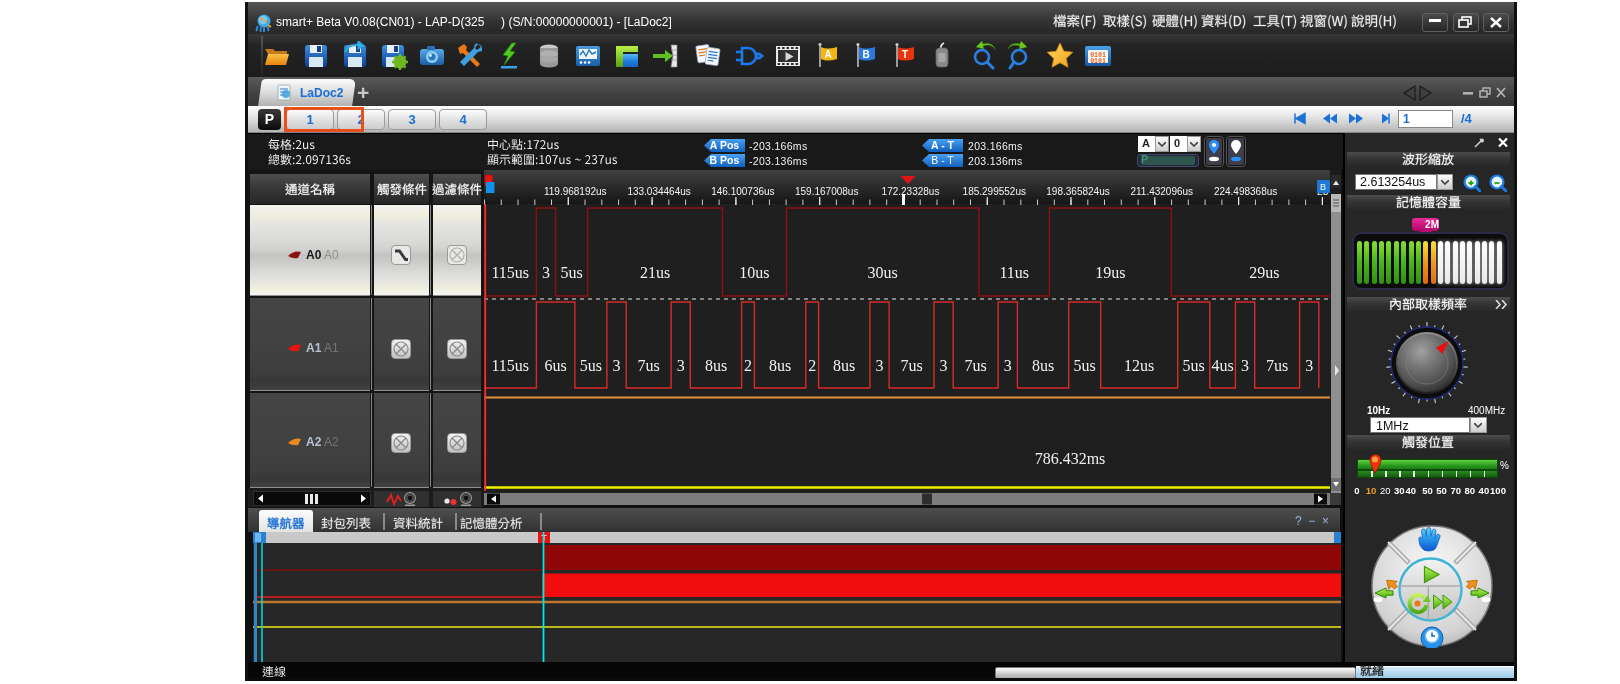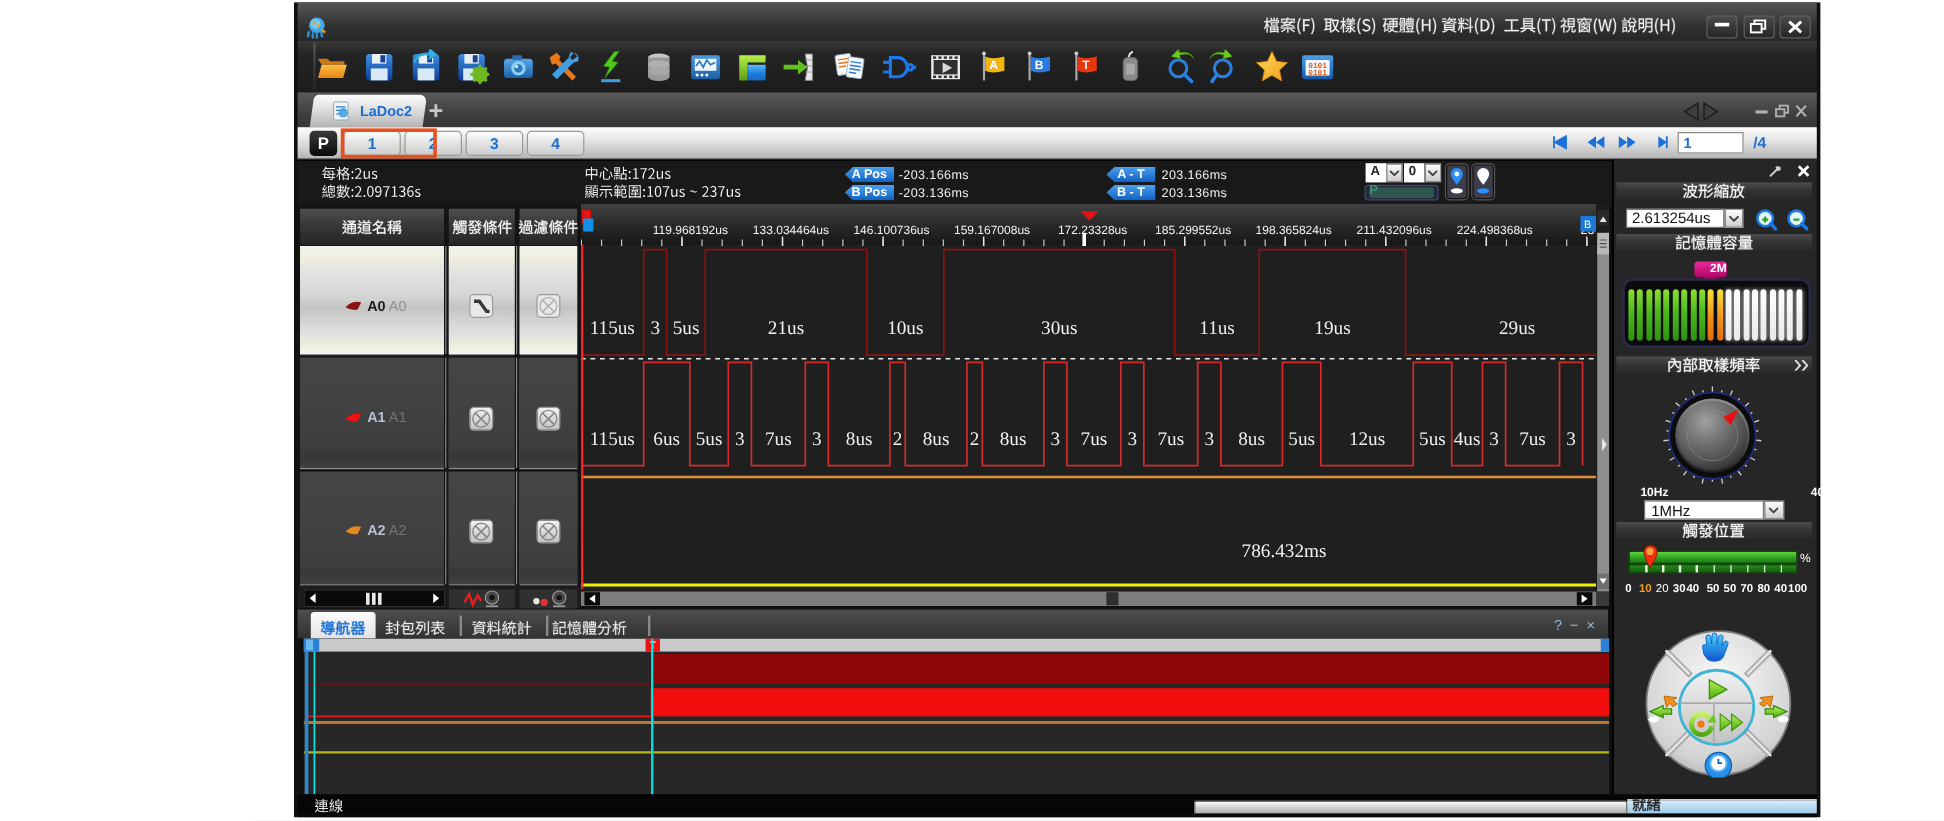--- a/index.html
+++ b/index.html
@@ -10,20 +10,21 @@
 <div class="win">
 <div class="abs" style="left:3px;top:0;width:1266px;height:32px;background:linear-gradient(#555 0%,#3f3f3f 40%,#323232 60%,#272727 100%)"></div>
 <svg class="abs" style="left:9px;top:11px" width="20" height="20" viewBox="0 0 20 20">
 <circle cx="10" cy="8" r="6.5" fill="#3fa9e8"></circle>
       <circle cx="9" cy="7" r="4.2" fill="#7cc9f0"></circle>
 <circle cx="8" cy="6" r="1.5" fill="#f0a020"></circle>
       <circle cx="11.5" cy="8.5" r="1.2" fill="#f0a020"></circle>
 <path d="M4 13 Q2 16 3 18 M7 14 Q6 17 7 19 M10 14 Q10 17 10 19 M13 13 Q15 16 14 18" stroke="#2e8fd0" stroke-width="2" fill="none"></path>
 <path d="M14 12 l3 2" stroke="#f0a020" stroke-width="2"></path>
     </svg>
+<div class="abs" style="left:31px;top:13px;color:#fff;font-size:12px">smart+ Beta V0.08(CN01) - LAP-D(325&nbsp;&nbsp;&nbsp;&nbsp;&nbsp;) (S/N:00000000001) - [LaDoc2]</div>
 <svg class="tp" style="left:808.0px;top:23.5px">
       <path d="M7.1 -6.7H10.7V-5.4H7.1ZM6.2 -7.4V-4.7H11.6V-7.4ZM2.5 -11.3V-8.4H0.7V-7.5H2.4C2.0 -5.6 1.2 -3.5 0.4 -2.4C0.6 -2.1 0.8 -1.7 0.9 -1.5C1.5 -2.3 2.1 -3.7 2.5 -5.2V1.1H3.4V-5.3C3.8 -4.6 4.3 -3.8 4.5 -3.3L5.0 -4.1C4.8 -4.4 3.8 -6.0 3.4 -6.4V-7.5H4.8V-8.4H3.4V-11.3ZM8.4 -1.3V-0.2H6.3V-1.3ZM9.3 -1.3H11.4V-0.2H9.3ZM8.4 -2.1H6.3V-3.1H8.4ZM9.3 -2.1V-3.1H11.4V-2.1ZM5.3 -3.9V1.1H6.3V0.6H11.4V1.1H12.4V-3.9ZM11.2 -11.2C11.0 -10.7 10.6 -9.9 10.3 -9.4L11.0 -9.2H9.3V-11.3H8.3V-9.2H6.5L7.3 -9.4C7.2 -9.9 6.8 -10.6 6.4 -11.2L5.6 -10.9C6.0 -10.4 6.3 -9.6 6.4 -9.2H5.0V-7.0H5.9V-8.3H11.8V-7.0H12.8V-9.2H11.1C11.4 -9.6 11.8 -10.3 12.1 -10.9Z M17.6 -2.0C16.9 -1.2 15.6 -0.5 14.4 -0.0C14.6 0.1 15.0 0.5 15.2 0.7C16.4 0.1 17.8 -0.7 18.6 -1.6ZM21.8 -1.4C23.0 -0.9 24.6 0.1 25.3 0.7L26.1 0.0C25.3 -0.6 23.7 -1.5 22.5 -2.1ZM14.2 -3.1V-2.2H19.7V1.1H20.7V-2.2H26.3V-3.1H20.7V-4.2H19.7V-3.1ZM19.3 -11.1C19.5 -10.9 19.6 -10.6 19.8 -10.3H14.6V-8.4H15.5V-9.5H25.0V-8.4H26.0V-10.3H21.0C20.8 -10.7 20.5 -11.1 20.3 -11.4ZM22.1 -7.1C21.7 -6.6 21.1 -6.1 20.4 -5.8C19.5 -6.0 18.6 -6.1 17.7 -6.3C18.0 -6.5 18.3 -6.8 18.6 -7.1ZM16.1 -5.8C17.0 -5.6 18.0 -5.5 18.9 -5.3C17.7 -5.0 16.2 -4.8 14.3 -4.7C14.5 -4.5 14.6 -4.1 14.7 -3.8C17.2 -4.0 19.1 -4.3 20.6 -4.9C22.4 -4.5 23.9 -4.1 25.0 -3.7L26.0 -4.4C24.9 -4.8 23.4 -5.1 21.7 -5.5C22.4 -5.9 22.9 -6.5 23.4 -7.1H26.2V-7.9H23.8C23.9 -8.1 24.0 -8.4 24.1 -8.6L23.1 -8.9C23.0 -8.5 22.8 -8.2 22.7 -7.9H19.3C19.6 -8.3 19.9 -8.7 20.2 -9.0L19.2 -9.3C18.9 -8.9 18.5 -8.4 18.1 -7.9H14.4V-7.1H17.4C16.9 -6.6 16.5 -6.1 16.1 -5.8Z M30.2 2.6 31.0 2.3C29.8 0.4 29.3 -1.9 29.3 -4.2C29.3 -6.5 29.8 -8.8 31.0 -10.7L30.2 -11.0C29.0 -9.0 28.2 -6.8 28.2 -4.2C28.2 -1.5 29.0 0.6 30.2 2.6Z M32.9 0.0H34.2V-4.4H37.9V-5.5H34.2V-8.8H38.6V-9.9H32.9Z M40.4 2.6C41.6 0.6 42.3 -1.5 42.3 -4.2C42.3 -6.8 41.6 -9.0 40.4 -11.0L39.6 -10.7C40.7 -8.8 41.3 -6.5 41.3 -4.2C41.3 -1.9 40.7 0.4 39.6 2.3Z" fill="#f2f2f2" stroke="#f2f2f2" stroke-width="0.25"></path>
     </svg>
 <svg class="tp" style="left:858.0px;top:23.5px">
       <path d="M8.1 -8.4 7.2 -8.2C7.6 -6.0 8.2 -4.1 9.2 -2.5C8.4 -1.3 7.4 -0.5 6.3 0.1C6.6 0.3 6.8 0.6 7.0 0.9C8.0 0.3 9.0 -0.5 9.8 -1.5C10.5 -0.5 11.4 0.3 12.5 0.9C12.6 0.7 13.0 0.3 13.2 0.1C12.1 -0.5 11.2 -1.4 10.4 -2.4C11.5 -4.2 12.3 -6.4 12.6 -9.3L11.9 -9.5L11.8 -9.5H6.9V-8.5H11.5C11.2 -6.5 10.6 -4.8 9.8 -3.4C9.0 -4.9 8.5 -6.6 8.1 -8.4ZM0.4 -1.7 0.6 -0.7C1.8 -0.9 3.6 -1.1 5.3 -1.4V1.1H6.3V-9.5H7.2V-10.5H0.6V-9.5H1.7V-1.8ZM2.7 -9.5H5.3V-7.7H2.7ZM2.7 -6.8H5.3V-4.9H2.7ZM2.7 -4.0H5.3V-2.3L2.7 -2.0Z M18.5 -2.8V-2.1H20.4C19.9 -1.1 19.0 -0.3 18.0 0.1C18.2 0.3 18.5 0.6 18.6 0.8C19.9 0.2 21.0 -1.0 21.5 -2.6L21.0 -2.8L20.8 -2.8ZM25.4 -3.9C25.0 -3.4 24.3 -2.8 23.7 -2.3C23.4 -2.7 23.2 -3.1 23.0 -3.6V-4.3H19.5V-3.6H22.0V0.1C22.0 0.2 22.0 0.3 21.8 0.3C21.6 0.3 21.1 0.3 20.5 0.2C20.6 0.5 20.7 0.9 20.8 1.1C21.6 1.1 22.2 1.1 22.5 0.9C22.9 0.8 23.0 0.6 23.0 0.1V-2.0C23.7 -0.8 24.8 0.1 26.0 0.7C26.2 0.4 26.4 0.1 26.6 -0.1C25.7 -0.4 24.8 -1.0 24.1 -1.8C24.8 -2.2 25.6 -2.8 26.2 -3.3ZM24.2 -11.4C24.0 -10.9 23.7 -10.3 23.4 -9.9L23.6 -9.8H21.2L21.5 -9.9C21.4 -10.3 21.0 -10.9 20.7 -11.3L19.9 -11.0C20.2 -10.7 20.5 -10.2 20.6 -9.8H18.9V-9.0H22.0V-8.2H19.4V-7.4H22.0V-6.5H18.5V-5.8H21.3L20.9 -5.3C22.0 -5.0 23.3 -4.4 24.0 -4.0L24.5 -4.7C23.9 -5.0 22.8 -5.5 21.9 -5.8H26.4V-6.5H23.0V-7.4H25.8V-8.2H23.0V-9.0H26.2V-9.8H24.2C24.5 -10.2 24.8 -10.6 25.1 -11.1ZM16.1 -11.3V-8.4H14.2V-7.5H16.0C15.6 -5.6 14.8 -3.5 13.9 -2.4C14.1 -2.1 14.3 -1.8 14.4 -1.5C15.1 -2.4 15.6 -3.8 16.1 -5.2V1.1H17.0V-5.4C17.4 -4.7 17.9 -3.9 18.1 -3.4L18.7 -4.2C18.4 -4.6 17.4 -6.1 17.0 -6.6V-7.5H18.6V-8.4H17.0V-11.3Z M30.2 2.6 31.0 2.3C29.8 0.4 29.3 -1.9 29.3 -4.2C29.3 -6.5 29.8 -8.8 31.0 -10.7L30.2 -11.0C29.0 -9.0 28.2 -6.8 28.2 -4.2C28.2 -1.5 29.0 0.6 30.2 2.6Z M35.7 0.2C37.7 0.2 39.0 -1.1 39.0 -2.6C39.0 -4.1 38.1 -4.8 37.0 -5.3L35.6 -5.9C34.8 -6.2 33.9 -6.6 33.9 -7.5C33.9 -8.4 34.7 -9.0 35.8 -9.0C36.7 -9.0 37.4 -8.6 38.0 -8.1L38.7 -8.9C38.0 -9.6 37.0 -10.1 35.8 -10.1C34.0 -10.1 32.7 -9.0 32.7 -7.5C32.7 -6.0 33.8 -5.3 34.7 -4.9L36.1 -4.3C37.0 -3.9 37.8 -3.6 37.8 -2.5C37.8 -1.6 37.0 -0.9 35.7 -0.9C34.7 -0.9 33.7 -1.4 33.0 -2.1L32.2 -1.3C33.1 -0.4 34.3 0.2 35.7 0.2Z M40.9 2.6C42.2 0.6 42.9 -1.5 42.9 -4.2C42.9 -6.8 42.2 -9.0 40.9 -11.0L40.2 -10.7C41.3 -8.8 41.9 -6.5 41.9 -4.2C41.9 -1.9 41.3 0.4 40.2 2.3Z" fill="#f2f2f2" stroke="#f2f2f2" stroke-width="0.25"></path>
     </svg>
 <svg class="tp" style="left:907.0px;top:23.5px">
       <path d="M5.8 -8.5V-3.5H8.5C8.5 -2.8 8.3 -2.1 7.9 -1.5C7.4 -2.0 7.0 -2.5 6.7 -3.1L5.8 -2.8C6.2 -2.1 6.7 -1.4 7.3 -0.9C6.7 -0.4 5.9 0.0 4.9 0.3C5.1 0.5 5.3 0.9 5.5 1.1C6.6 0.7 7.4 0.2 8.0 -0.3C9.2 0.4 10.7 0.9 12.5 1.1C12.6 0.8 12.9 0.4 13.1 0.2C11.2 0.1 9.7 -0.3 8.6 -1.0C9.1 -1.8 9.4 -2.6 9.5 -3.5H12.6V-8.5H9.6V-9.8H12.8V-10.7H5.5V-9.8H8.6V-8.5ZM6.7 -5.6H8.6V-4.9L8.6 -4.3H6.7ZM9.6 -4.3 9.6 -4.9V-5.6H11.6V-4.3ZM6.7 -7.7H8.6V-6.4H6.7ZM9.6 -7.7H11.6V-6.4H9.6ZM0.7 -10.6V-9.7H2.4C2.0 -7.6 1.4 -5.7 0.4 -4.4C0.6 -4.2 0.8 -3.6 0.9 -3.3C1.1 -3.7 1.4 -4.0 1.6 -4.4V0.5H2.5V-0.6H5.1V-6.5H2.5C2.8 -7.5 3.1 -8.6 3.3 -9.7H5.2V-10.6ZM2.5 -5.5H4.3V-1.5H2.5Z M19.6 -5.5V-4.7H26.3V-5.5ZM21.1 -3.4H24.7V-2.2H21.1ZM20.2 -4.1V-1.6H25.7V-4.1ZM15.8 -3.8C16.3 -3.4 17.0 -2.9 17.3 -2.6L17.8 -3.1C17.4 -3.4 16.8 -3.9 16.3 -4.3ZM20.9 -1.3C21.1 -0.9 21.2 -0.4 21.4 0.0H19.4V0.8H26.5V0.0H24.4L25.1 -1.3L24.2 -1.5C24.0 -1.1 23.8 -0.4 23.6 0.0H22.3C22.1 -0.4 21.9 -1.0 21.7 -1.5ZM19.9 -10.3V-6.2H26.0V-10.3H24.2V-11.3H23.4V-10.3H22.4V-11.3H21.5V-10.3ZM20.7 -7.9H21.7V-6.9H20.7ZM22.4 -7.9H23.4V-6.9H22.4ZM24.1 -7.9H25.2V-6.9H24.1ZM20.7 -9.6H21.7V-8.6H20.7ZM22.4 -9.6H23.4V-8.6H22.4ZM24.1 -9.6H25.2V-8.6H24.1ZM15.7 -1.4 16.1 -0.6 17.9 -1.7V0.0C17.9 0.2 17.8 0.2 17.7 0.2C17.5 0.2 17.1 0.2 16.5 0.2C16.6 0.4 16.8 0.8 16.8 1.0C17.6 1.0 18.0 1.0 18.3 0.9C18.7 0.7 18.7 0.5 18.7 0.0V-5.2H19.4V-7.1H18.8V-10.9H14.8V-7.1H14.2V-5.2H14.9V-2.9C14.9 -1.8 14.8 -0.5 14.1 0.6C14.3 0.7 14.6 1.0 14.8 1.1C15.6 -0.0 15.7 -1.7 15.7 -2.9V-4.8H17.9V-2.4C17.0 -2.0 16.2 -1.6 15.7 -1.4ZM18.4 -5.5H15.0V-6.4H18.5V-5.5ZM16.4 -9.2V-7.1H15.6V-10.1H17.9V-9.2ZM17.9 -7.1H17.0V-8.6H17.9Z M30.2 2.6 31.0 2.3C29.8 0.4 29.3 -1.9 29.3 -4.2C29.3 -6.5 29.8 -8.8 31.0 -10.7L30.2 -11.0C29.0 -9.0 28.2 -6.8 28.2 -4.2C28.2 -1.5 29.0 0.6 30.2 2.6Z M32.9 0.0H34.2V-4.7H38.8V0.0H40.0V-9.9H38.8V-5.8H34.2V-9.9H32.9Z M42.7 2.6C44.0 0.6 44.7 -1.5 44.7 -4.2C44.7 -6.8 44.0 -9.0 42.7 -11.0L42.0 -10.7C43.1 -8.8 43.7 -6.5 43.7 -4.2C43.7 -1.9 43.1 0.4 42.0 2.3Z" fill="#f2f2f2" stroke="#f2f2f2" stroke-width="0.25"></path>
     </svg>
 <svg class="tp" style="left:956.0px;top:23.5px">
@@ -305,21 +306,21 @@
     </svg>
 <svg class="tp" style="left:242.0px;top:162.0px">
       <path d="M7.7 -5.1H10.4V-3.9H7.7ZM7.7 -3.2H10.4V-2.1H7.7ZM7.7 -6.9H10.4V-5.7H7.7ZM8.0 -1.0C7.6 -0.5 6.8 0.1 6.0 0.4C6.2 0.6 6.5 0.8 6.6 1.0C7.3 0.6 8.2 -0.0 8.7 -0.6ZM9.4 -0.6C10.0 -0.1 10.7 0.5 11.0 1.0L11.7 0.5C11.3 0.1 10.6 -0.6 10.1 -1.0ZM1.8 -7.5H5.3V-6.6H1.8ZM1.8 -8.9H5.3V-8.1H1.8ZM2.4 -1.2C2.6 -0.6 2.6 0.2 2.7 0.8L3.4 0.7C3.3 0.1 3.2 -0.7 3.1 -1.3ZM3.7 -1.3C3.9 -0.7 4.1 0.0 4.2 0.5L4.9 0.3C4.8 -0.2 4.5 -0.9 4.3 -1.5ZM5.0 -1.5C5.3 -1.0 5.7 -0.4 5.8 0.1L6.5 -0.2C6.3 -0.6 6.0 -1.3 5.6 -1.8ZM1.3 -1.4C1.1 -0.8 0.8 0.1 0.4 0.6L1.1 0.9C1.5 0.4 1.8 -0.5 2.0 -1.2ZM6.9 -7.6V-1.3H11.1V-7.6H9.1L9.4 -8.7H11.4V-9.5H6.6V-8.7H8.5C8.5 -8.4 8.4 -8.0 8.3 -7.6ZM3.8 -3.7C3.9 -3.7 4.1 -3.8 4.9 -3.8C4.6 -3.4 4.3 -3.1 4.2 -3.0C3.9 -2.7 3.7 -2.5 3.5 -2.5L3.8 -1.8V-1.8C3.9 -1.9 4.2 -1.9 6.1 -2.1C6.2 -1.9 6.3 -1.8 6.3 -1.6L6.9 -1.8C6.8 -2.3 6.4 -3.0 6.1 -3.5L5.6 -3.3L5.9 -2.7L4.7 -2.6C5.3 -3.3 5.9 -4.1 6.5 -4.9L5.7 -5.2C5.6 -4.9 5.5 -4.7 5.3 -4.5L4.5 -4.4C4.8 -4.8 5.1 -5.3 5.4 -5.8L4.8 -6.0H6.1V-9.5H1.1V-6.0H1.6C1.4 -5.4 1.0 -4.7 0.9 -4.6C0.8 -4.4 0.7 -4.3 0.6 -4.3C0.7 -4.1 0.8 -3.8 0.8 -3.6C0.9 -3.7 1.1 -3.7 1.9 -3.8C1.6 -3.4 1.3 -3.0 1.2 -2.9C0.9 -2.6 0.7 -2.5 0.5 -2.4C0.6 -2.2 0.7 -1.9 0.8 -1.7C0.9 -1.8 1.2 -1.9 2.9 -2.1L3.0 -1.6L3.6 -1.8C3.5 -2.3 3.2 -2.9 3.0 -3.4L2.5 -3.3C2.6 -3.1 2.7 -2.9 2.7 -2.6L1.7 -2.5C2.3 -3.2 2.9 -4.0 3.4 -4.8L2.7 -5.1C2.6 -4.9 2.5 -4.7 2.3 -4.4L1.5 -4.4C1.8 -4.8 2.1 -5.3 2.3 -5.8L1.8 -6.0H4.6C4.4 -5.4 4.0 -4.8 3.9 -4.6C3.8 -4.5 3.7 -4.4 3.5 -4.3C3.6 -4.2 3.7 -3.8 3.8 -3.7Z M14.7 -4.2C14.2 -2.8 13.4 -1.5 12.4 -0.6C12.7 -0.5 13.1 -0.2 13.3 -0.1C14.2 -1.0 15.1 -2.4 15.7 -3.9ZM20.4 -3.8C21.3 -2.7 22.2 -1.1 22.5 -0.1L23.5 -0.5C23.1 -1.6 22.1 -3.1 21.3 -4.2ZM13.8 -9.2V-8.3H22.2V-9.2ZM12.7 -6.4V-5.5H17.5V0.9H18.4V-5.5H23.3V-6.4Z M27.0 -8.1C27.3 -7.9 27.7 -7.5 27.9 -7.2H27.2V-6.5H24.8V-5.8H27.2V-5.2H25.2V-1.9H27.2V-1.3H24.6V-0.6H27.2V1.0H28.0V-0.6H30.4V-1.3H28.0V-1.9H30.0V-5.2H28.0V-5.8H30.3V-6.5H28.0V-7.2L28.2 -6.9L28.8 -7.4C28.6 -7.7 28.1 -8.2 27.7 -8.5H29.9V-9.2H26.8C27.0 -9.5 27.1 -9.7 27.2 -9.9L26.4 -10.2C26.0 -9.2 25.3 -8.2 24.5 -7.5C24.7 -7.4 25.0 -7.1 25.2 -6.9C25.6 -7.3 26.0 -7.9 26.4 -8.5H27.4ZM30.8 -6.7V-0.7C30.8 0.4 31.1 0.7 32.2 0.7C32.4 0.7 33.9 0.7 34.2 0.7C35.2 0.7 35.4 0.2 35.5 -1.4C35.3 -1.5 34.9 -1.6 34.7 -1.8C34.7 -0.4 34.6 -0.2 34.1 -0.2C33.8 -0.2 32.5 -0.2 32.3 -0.2C31.8 -0.2 31.7 -0.3 31.7 -0.7V-5.9H33.8V-3.1C33.8 -3.0 33.8 -3.0 33.6 -3.0C33.4 -2.9 32.9 -2.9 32.2 -3.0C32.4 -2.7 32.5 -2.4 32.5 -2.1C33.4 -2.1 33.9 -2.1 34.2 -2.3C34.6 -2.4 34.7 -2.7 34.7 -3.1V-6.7ZM26.0 -3.3H27.2V-2.6H26.0ZM28.0 -3.3H29.2V-2.6H28.0ZM26.0 -4.6H27.2V-3.9H26.0ZM28.0 -4.6H29.2V-3.9H28.0ZM32.2 -8.1C32.6 -7.7 33.2 -7.2 33.4 -6.9L34.0 -7.5C33.8 -7.8 33.3 -8.2 32.9 -8.5H35.5V-9.2H31.8C31.9 -9.5 32.0 -9.7 32.1 -10.0L31.3 -10.2C31.0 -9.2 30.4 -8.2 29.7 -7.6C29.9 -7.4 30.2 -7.2 30.3 -7.0C30.7 -7.4 31.1 -7.9 31.5 -8.5H32.7Z M40.2 -5.1H43.8V-4.4H40.2ZM39.3 -7.9V-7.4H40.8L40.5 -6.6H38.5V-6.1H45.5V-6.6H44.3V-7.9H41.7L41.9 -8.5L41.1 -8.6L40.9 -7.9ZM41.3 -6.6 41.5 -7.4H43.6V-6.6ZM42.1 -2.8V-1.9H39.8L40.1 -2.8ZM39.4 -5.6V-3.9H42.1V-3.3H38.7V-2.8H39.4C39.2 -2.3 39.1 -1.8 38.9 -1.4H42.1V-0.5H42.9V-1.4H45.3V-1.9H42.9V-2.8H45.4V-3.3H42.9V-3.9H44.6V-5.6ZM37.0 -9.6V1.0H37.8V0.5H46.1V1.0H47.0V-9.6ZM37.8 -0.4V-8.7H46.1V-0.4Z M49.7 -4.7C50.1 -4.7 50.5 -5.0 50.5 -5.5C50.5 -6.0 50.1 -6.4 49.7 -6.4C49.2 -6.4 48.9 -6.0 48.9 -5.5C48.9 -5.0 49.2 -4.7 49.7 -4.7ZM49.7 0.2C50.1 0.2 50.5 -0.2 50.5 -0.7C50.5 -1.2 50.1 -1.5 49.7 -1.5C49.2 -1.5 48.9 -1.2 48.9 -0.7C48.9 -0.2 49.2 0.2 49.7 0.2Z M52.4 0.0H57.2V-0.9H55.5V-8.8H54.6C54.1 -8.5 53.6 -8.3 52.8 -8.2V-7.5H54.4V-0.9H52.4Z M61.3 0.2C63.0 0.2 64.1 -1.4 64.1 -4.4C64.1 -7.5 63.0 -9.0 61.3 -9.0C59.7 -9.0 58.6 -7.5 58.6 -4.4C58.6 -1.4 59.7 0.2 61.3 0.2ZM61.3 -0.7C60.3 -0.7 59.7 -1.8 59.7 -4.4C59.7 -7.0 60.3 -8.1 61.3 -8.1C62.3 -8.1 63.0 -7.0 63.0 -4.4C63.0 -1.8 62.3 -0.7 61.3 -0.7Z M67.0 0.0H68.2C68.3 -3.4 68.7 -5.5 70.8 -8.1V-8.8H65.2V-7.9H69.5C67.8 -5.5 67.2 -3.3 67.0 0.0Z M74.3 0.2C75.2 0.2 75.9 -0.3 76.5 -1.0H76.5L76.6 0.0H77.5V-6.5H76.4V-1.9C75.8 -1.1 75.3 -0.8 74.7 -0.8C73.8 -0.8 73.4 -1.3 73.4 -2.5V-6.5H72.3V-2.4C72.3 -0.7 72.9 0.2 74.3 0.2Z M81.4 0.2C82.9 0.2 83.8 -0.7 83.8 -1.8C83.8 -3.0 82.7 -3.4 81.8 -3.8C81.1 -4.0 80.4 -4.3 80.4 -4.9C80.4 -5.4 80.8 -5.8 81.6 -5.8C82.2 -5.8 82.6 -5.6 83.1 -5.3L83.6 -5.9C83.1 -6.3 82.4 -6.7 81.6 -6.7C80.2 -6.7 79.3 -5.9 79.3 -4.8C79.3 -3.7 80.3 -3.3 81.2 -3.0C82.0 -2.7 82.7 -2.4 82.7 -1.7C82.7 -1.2 82.3 -0.7 81.4 -0.7C80.7 -0.7 80.1 -1.0 79.5 -1.5L79.0 -0.7C79.6 -0.2 80.5 0.2 81.4 0.2Z M92.1 -3.4C92.7 -3.4 93.3 -3.8 93.8 -4.6L93.1 -5.1C92.8 -4.5 92.5 -4.3 92.1 -4.3C91.4 -4.3 90.8 -5.4 89.7 -5.4C89.2 -5.4 88.5 -5.0 88.1 -4.2L88.7 -3.8C89.0 -4.3 89.3 -4.6 89.7 -4.6C90.5 -4.6 91.0 -3.4 92.1 -3.4Z M98.1 0.0H103.7V-0.9H101.2C100.8 -0.9 100.2 -0.9 99.8 -0.9C101.8 -2.8 103.2 -4.6 103.2 -6.4C103.2 -7.9 102.2 -9.0 100.7 -9.0C99.6 -9.0 98.8 -8.4 98.1 -7.7L98.7 -7.0C99.2 -7.6 99.8 -8.1 100.5 -8.1C101.6 -8.1 102.2 -7.3 102.2 -6.3C102.2 -4.8 100.9 -3.1 98.1 -0.6Z M107.4 0.2C109.0 0.2 110.2 -0.8 110.2 -2.4C110.2 -3.6 109.4 -4.3 108.4 -4.6V-4.6C109.3 -5.0 109.9 -5.7 109.9 -6.8C109.9 -8.1 108.9 -9.0 107.4 -9.0C106.4 -9.0 105.6 -8.5 104.9 -7.9L105.5 -7.2C106.0 -7.7 106.6 -8.1 107.3 -8.1C108.3 -8.1 108.8 -7.5 108.8 -6.7C108.8 -5.7 108.2 -5.0 106.4 -5.0V-4.2C108.4 -4.2 109.1 -3.5 109.1 -2.4C109.1 -1.4 108.4 -0.8 107.3 -0.8C106.3 -0.8 105.7 -1.2 105.2 -1.8L104.6 -1.1C105.2 -0.4 106.0 0.2 107.4 0.2Z M113.3 0.0H114.4C114.6 -3.4 114.9 -5.5 117.0 -8.1V-8.8H111.5V-7.9H115.8C114.0 -5.5 113.4 -3.3 113.3 0.0Z M120.6 0.2C121.5 0.2 122.1 -0.3 122.7 -1.0H122.8L122.9 0.0H123.8V-6.5H122.7V-1.9C122.1 -1.1 121.6 -0.8 120.9 -0.8C120.0 -0.8 119.7 -1.3 119.7 -2.5V-6.5H118.6V-2.4C118.6 -0.7 119.2 0.2 120.6 0.2Z M127.7 0.2C129.2 0.2 130.0 -0.7 130.0 -1.8C130.0 -3.0 129.0 -3.4 128.1 -3.8C127.3 -4.0 126.6 -4.3 126.6 -4.9C126.6 -5.4 127.0 -5.8 127.9 -5.8C128.4 -5.8 128.9 -5.6 129.3 -5.3L129.9 -5.9C129.4 -6.3 128.7 -6.7 127.8 -6.7C126.4 -6.7 125.6 -5.9 125.6 -4.8C125.6 -3.7 126.6 -3.3 127.5 -3.0C128.2 -2.7 129.0 -2.4 129.0 -1.7C129.0 -1.2 128.6 -0.7 127.7 -0.7C126.9 -0.7 126.3 -1.0 125.8 -1.5L125.2 -0.7C125.9 -0.2 126.7 0.2 127.7 0.2Z" fill="#f0f0f0"></path>
     </svg>
 <div class="abs" style="left:459px;top:137px;width:41px;height:13px;background:linear-gradient(#4aa0f0,#1060c0);clip-path:polygon(7px 0,100% 0,100% 100%,7px 100%,0 50%);color:#fff;font-size:10.5px;font-weight:bold;text-align:center;line-height:13px">A Pos</div>
 <div class="abs" style="left:504px;top:138px;color:#f0f0f0;font-size:10.5px;letter-spacing:0.3px">-203.166ms</div>
 <div class="abs" style="left:459px;top:152px;width:41px;height:13px;background:linear-gradient(#4aa0f0,#1060c0);clip-path:polygon(7px 0,100% 0,100% 100%,7px 100%,0 50%);color:#fff;font-size:10.5px;font-weight:bold;text-align:center;line-height:13px">B Pos</div>
 <div class="abs" style="left:504px;top:153px;color:#f0f0f0;font-size:10.5px;letter-spacing:0.3px">-203.136ms</div>
 <div class="abs" style="left:677px;top:137px;width:41px;height:13px;background:linear-gradient(#4aa0f0,#1060c0);clip-path:polygon(7px 0,100% 0,100% 100%,7px 100%,0 50%);color:#fff;font-size:10.5px;font-weight:bold;text-align:center;line-height:13px">A - T</div>
 <div class="abs" style="left:723px;top:138px;color:#f0f0f0;font-size:10.5px;letter-spacing:0.3px">203.166ms</div>
-<div class="abs" style="left:677px;top:152px;width:41px;height:13px;background:linear-gradient(#4aa0f0,#1060c0);clip-path:polygon(7px 0,100% 0,100% 100%,7px 100%,0 50%);color:#fff;font-size:10.5px;font-weight:bold;text-align:center;line-height:13px">B - T</div>
+<div class="abs" style="left:677px;top:152px;width:41px;height:13px;background:linear-gradient(#4aa0f0,#1060c0);clip-path:polygon(7px 0,100% 0,100% 100%,7px 100%,0 50%);color:#fff;font-size:10.5px;font-weight:normal;text-align:center;line-height:13px">B - T</div>
 <div class="abs" style="left:723px;top:153px;color:#f0f0f0;font-size:10.5px;letter-spacing:0.3px">203.136ms</div>
 <div class="abs" style="left:893px;top:134px;width:17px;height:16px;background:#fff;color:#222;font-size:11px;font-weight:bold;padding:1px 0 0 4px">A</div>
 <div class="abs" style="left:910px;top:134px;width:14px;height:16px;background:linear-gradient(#fdfdfd,#ccc);border:1px solid #999"></div>
 <svg class="abs" style="left:913px;top:140px" width="8" height="5" viewBox="0 0 8 5">
       <path d="M0 0 L4 4 L8 0" stroke="#444" stroke-width="1.6" fill="none"></path>
     </svg>
 <div class="abs" style="left:925px;top:134px;width:17px;height:16px;background:#fff;color:#222;font-size:11px;font-weight:bold;padding:1px 0 0 4px">0</div>
 <div class="abs" style="left:942px;top:134px;width:14px;height:16px;background:linear-gradient(#fdfdfd,#ccc);border:1px solid #999"></div>
 <svg class="abs" style="left:945px;top:140px" width="8" height="5" viewBox="0 0 8 5">
       <path d="M0 0 L4 4 L8 0" stroke="#444" stroke-width="1.6" fill="none"></path>
@@ -627,21 +628,21 @@
         <line x1="-13.8" y1="-31.1" x2="-16.7" y2="-37.5"></line>
         <line x1="-7.1" y1="-33.3" x2="-8.0" y2="-37.7"></line>
       </g>
 <circle cx="0" cy="0" r="36" fill="#0c0c0c" stroke="#1e2a78" stroke-width="1.6"></circle>
 <circle cx="0" cy="0" r="31" fill="url(#knr)"></circle>
 <circle cx="0" cy="0" r="29" fill="url(#knb)"></circle>
 <circle cx="0" cy="0" r="21" fill="none" stroke="#8e8e8e" stroke-width="0.8" opacity="0.6"></circle>
 <path d="M21.9 -21.9 L15.4 -8.9 L8.9 -15.4 Z" fill="#e81010"></path>
 </svg>
 <div class="abs" style="left:1122px;top:403px;color:#fff;font-size:10px;font-weight:bold">10Hz</div>
-<div class="abs" style="left:1264px;top:403px;color:#fff;font-size:10px;font-weight:bold">400MHz</div>
+<div class="abs" style="left:1223px;top:403px;color:#fff;font-size:10px;font-weight:normal">400MHz</div>
 <div class="abs" style="left:1125px;top:415px;width:100px;height:16px;background:#fff;border:1px solid #777;color:#111;font-size:12.5px;padding:1px 0 0 5px">1MHz</div>
 <div class="abs" style="left:1225px;top:415px;width:17px;height:16px;background:linear-gradient(#fdfdfd,#ccc);border:1px solid #999"></div>
 <svg class="abs" style="left:1229px;top:421px" width="8" height="5" viewBox="0 0 8 5">
       <path d="M0 0 L4 4 L8 0" stroke="#444" stroke-width="1.6" fill="none"></path>
     </svg>
 <div class="abs" style="left:1102px;top:433px;width:163px;height:14px;background:linear-gradient(#4c4c4c,#333 50%,#2a2a2a)"></div>
     <svg class="tp" style="left:1157.0px;top:445.0px">
       <path d="M10.2 -9.6H11.3V-8.2H10.2ZM8.4 -9.6H9.5V-8.2H8.4ZM6.6 -9.6H7.7V-8.2H6.6ZM3.0 -6.9V-5.4H2.1V-6.9ZM3.7 -6.9H4.6V-5.4H3.7ZM1.9 -7.6C2.2 -8.0 2.4 -8.5 2.6 -9.0H3.8C3.6 -8.5 3.4 -8.0 3.2 -7.6ZM5.8 -10.4V-7.5H7.1C6.7 -6.6 6.1 -5.8 5.4 -5.2V-7.6H4.1C4.4 -8.2 4.7 -8.9 4.9 -9.5L4.3 -9.8L4.2 -9.8H2.9C3.0 -10.1 3.1 -10.4 3.2 -10.7L2.3 -10.9C1.9 -9.3 1.2 -7.8 0.3 -6.8C0.5 -6.7 0.9 -6.4 1.0 -6.2L1.3 -6.6V-4.1C1.3 -2.7 1.2 -0.7 0.4 0.7C0.6 0.7 0.9 0.9 1.1 1.1C1.7 0.1 1.9 -1.2 2.0 -2.4H4.6V0.0C4.6 0.2 4.6 0.3 4.4 0.3C4.2 0.3 3.7 0.3 3.1 0.3C3.2 0.5 3.3 0.8 3.3 1.1C4.2 1.1 4.7 1.0 5.0 0.9C5.3 0.8 5.4 0.5 5.4 0.1V-4.8L5.8 -4.4C6.3 -4.7 6.7 -5.2 7.0 -5.7H11.3C11.2 -1.6 11.1 -0.2 10.9 0.1C10.8 0.3 10.8 0.3 10.6 0.3C10.4 0.3 10.1 0.3 9.7 0.3C9.8 0.5 9.9 0.8 9.9 1.0C10.3 1.0 10.7 1.1 11.0 1.0C11.3 1.0 11.5 0.9 11.7 0.6C12.0 0.2 12.1 -1.3 12.2 -6.1C12.2 -6.2 12.2 -6.5 12.2 -6.5H7.5C7.7 -6.8 7.9 -7.2 8.0 -7.5H12.2V-10.4ZM3.0 -4.7V-3.2H2.1L2.1 -4.1V-4.7ZM3.7 -4.7H4.6V-3.2H3.7ZM6.8 -3.9H7.9V-2.6H6.8ZM8.6 -3.9H9.7V-2.6H8.6ZM9.2 -1.6 9.5 -0.9 8.6 -0.8V-2.0H10.4V-4.5H8.6V-5.5H7.9V-4.5H6.1V-2.0H7.9V-0.8L5.7 -0.6L5.8 0.1L9.8 -0.3L10.0 0.2L10.6 -0.0C10.5 -0.5 10.1 -1.2 9.8 -1.8Z M19.6 -7.0V-6.0C19.6 -5.4 19.5 -4.7 18.4 -4.1C18.6 -4.0 18.9 -3.7 19.1 -3.5C20.2 -4.2 20.5 -5.1 20.5 -6.0V-6.2H22.3V-5.0C22.3 -4.2 22.4 -3.9 23.2 -3.9C23.4 -3.9 24.1 -3.9 24.3 -3.9C24.5 -3.9 24.8 -3.9 25.0 -3.9C24.9 -4.1 24.9 -4.4 24.9 -4.6C24.7 -4.6 24.4 -4.6 24.3 -4.6C24.1 -4.6 23.5 -4.6 23.3 -4.6C23.1 -4.6 23.1 -4.7 23.1 -5.0V-6.7C23.7 -6.4 24.3 -6.1 25.0 -5.9C25.1 -6.1 25.4 -6.5 25.5 -6.7C24.7 -6.9 24.0 -7.2 23.3 -7.6C23.9 -8.0 24.6 -8.5 25.2 -9.0L24.4 -9.5C24.0 -9.1 23.3 -8.4 22.7 -8.0C22.3 -8.3 22.0 -8.5 21.7 -8.8C22.3 -9.2 23.0 -9.8 23.6 -10.3L22.9 -10.8C22.5 -10.4 21.8 -9.8 21.2 -9.3C20.8 -9.8 20.5 -10.3 20.2 -10.9L19.4 -10.6C20.1 -9.2 21.2 -7.9 22.6 -7.0ZM19.0 -1.9C19.7 -1.5 20.4 -1.1 21.1 -0.7C20.3 -0.2 19.4 0.1 18.4 0.3C18.6 0.5 18.8 0.8 18.9 1.1C19.9 0.8 21.0 0.4 21.8 -0.2C22.6 0.3 23.3 0.7 23.8 1.1L24.3 0.4C23.8 0.1 23.2 -0.3 22.5 -0.7C23.2 -1.3 23.8 -2.1 24.2 -3.1L23.6 -3.3L23.5 -3.2H19.0V-2.5H23.0C22.7 -2.0 22.3 -1.5 21.8 -1.1C21.0 -1.6 20.2 -2.1 19.5 -2.4ZM14.5 -8.8C14.9 -8.5 15.5 -8.1 15.9 -7.7C15.1 -7.1 14.2 -6.7 13.4 -6.5C13.5 -6.3 13.8 -6.0 13.9 -5.7C14.4 -5.9 14.9 -6.1 15.3 -6.4V-6.2H17.5V-4.8H14.9C14.8 -3.9 14.6 -2.7 14.5 -1.9H17.5C17.4 -0.7 17.2 -0.2 17.0 0.0C16.9 0.1 16.8 0.1 16.5 0.1C16.3 0.1 15.6 0.1 14.9 0.0C15.0 0.3 15.1 0.6 15.1 0.9C15.9 0.9 16.5 0.9 16.9 0.9C17.3 0.9 17.5 0.8 17.7 0.6C18.1 0.3 18.2 -0.5 18.4 -2.3C18.4 -2.5 18.4 -2.7 18.4 -2.7H15.4L15.6 -4.1H18.4V-7.0H16.4C17.5 -7.8 18.5 -8.8 19.1 -10.1L18.5 -10.4L18.3 -10.4H14.8V-9.6H17.8C17.5 -9.1 17.1 -8.6 16.6 -8.2C16.2 -8.6 15.6 -9.0 15.0 -9.3Z M30.8 -8.6V-7.6H37.9V-8.6ZM31.7 -6.6C32.0 -4.8 32.4 -2.4 32.5 -1.0L33.5 -1.3C33.4 -2.7 33.0 -5.0 32.5 -6.8ZM33.4 -10.8C33.7 -10.1 33.9 -9.3 34.0 -8.7L35.0 -9.0C34.9 -9.5 34.6 -10.4 34.3 -11.0ZM30.2 -0.4V0.5H38.4V-0.4H35.7C36.2 -2.2 36.7 -4.7 37.1 -6.7L36.1 -6.9C35.8 -5.0 35.3 -2.2 34.8 -0.4ZM29.7 -10.9C29.0 -8.9 27.8 -6.9 26.5 -5.7C26.7 -5.5 26.9 -5.0 27.1 -4.7C27.5 -5.2 27.9 -5.7 28.3 -6.3V1.0H29.3V-7.8C29.8 -8.7 30.3 -9.6 30.6 -10.6Z M47.5 -9.7H49.7V-8.6H47.5ZM44.4 -9.7H46.6V-8.6H44.4ZM41.5 -9.7H43.5V-8.6H41.5ZM41.5 -5.6V-0.1H39.7V0.7H51.3V-0.1H49.5V-5.6H45.4L45.6 -6.3H51.0V-7.1H45.8L45.9 -7.8H50.6V-10.4H40.5V-7.8H44.9L44.8 -7.1H39.9V-6.3H44.7L44.5 -5.6ZM42.4 -0.1V-0.9H48.5V-0.1ZM42.4 -3.6H48.5V-2.8H42.4ZM42.4 -4.2V-4.9H48.5V-4.2ZM42.4 -2.2H48.5V-1.5H42.4Z" fill="#fff" stroke="#fff" stroke-width="0.3"></path>
     </svg>
 <div class="abs" style="left:1112px;top:457px;width:141px;height:11px;background:linear-gradient(#5fd23f,#2a9c1e 60%,#1e7a14);border:1px solid #0c4a08"></div>

